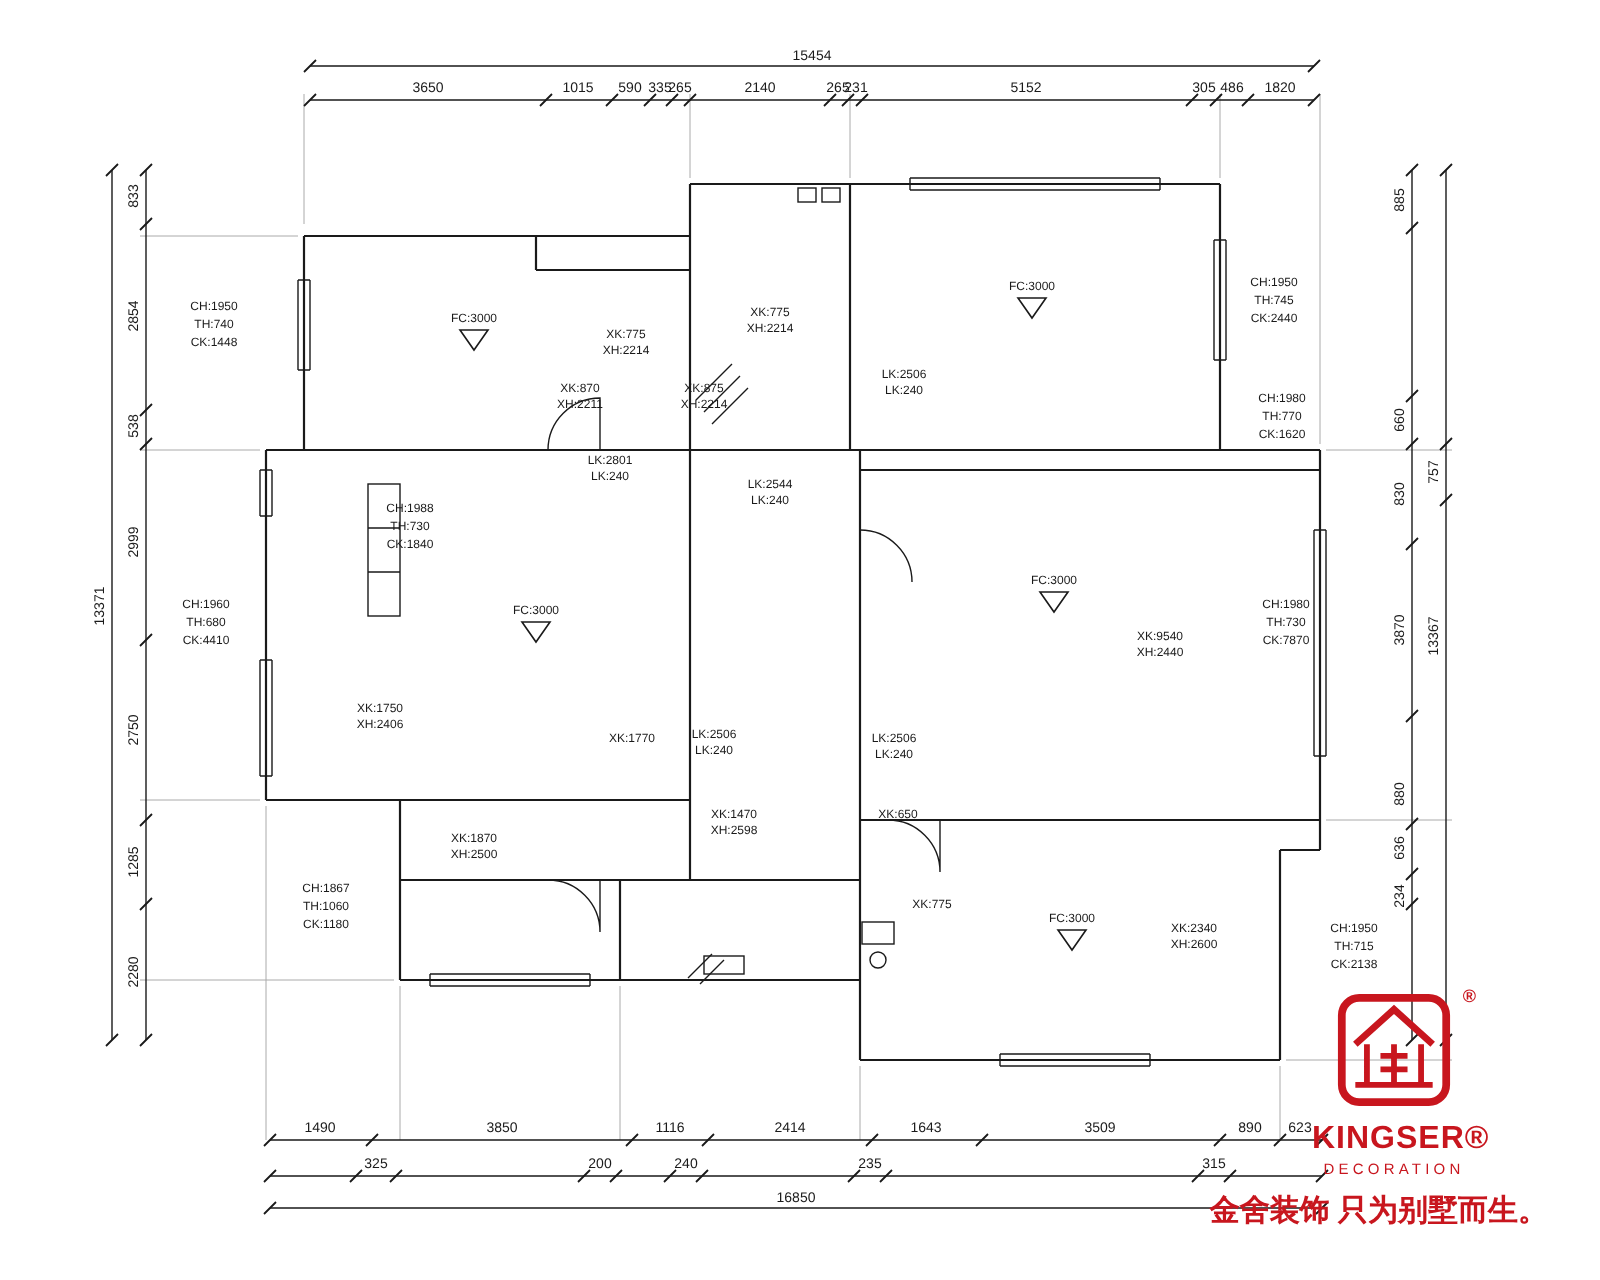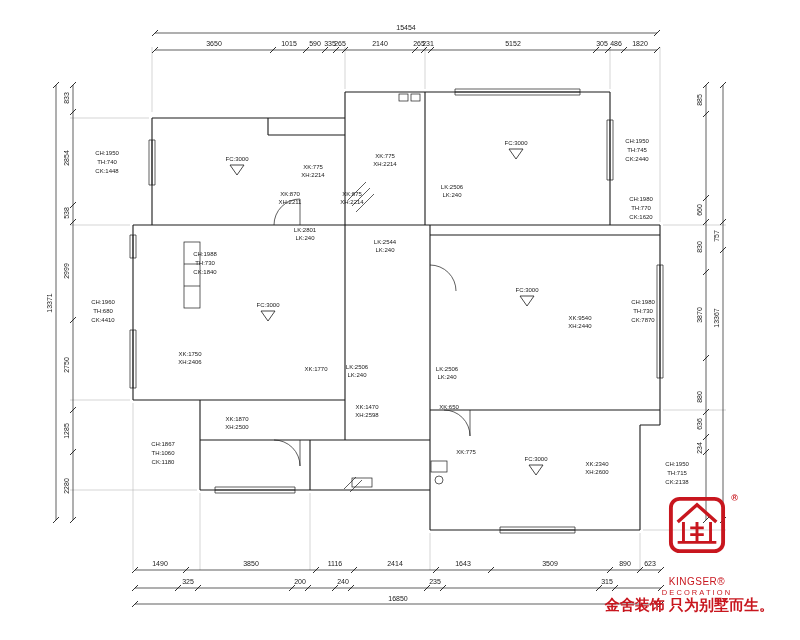--- a/index.html
+++ b/index.html
@@ -2,21 +2,21 @@
 <html><head>
 <meta charset="utf-8">
 <style>
   html,body{margin:0;padding:0;width:800px;height:640px;background:#ffffff;overflow:hidden;}
   body{font-family:"Liberation Sans",sans-serif;position:relative;}
   svg text{font-family:"Liberation Sans",sans-serif;fill:#1a1a1a;}
   .canvas{position:absolute;inset:0;}
   .brand{position:absolute;left:656px;top:496px;width:82px;text-align:center;color:#C8161E;}
   .seal-wrap{position:relative;display:inline-block;width:60px;height:58px;}
   .seal-reg{position:absolute;top:-3px;right:-11px;font-size:9px;font-weight:bold;}
-  .brand-name{font-size:10px;font-weight:normal;letter-spacing:.5px;margin-top:18px;white-space:nowrap;}
+  .brand-name{font-size:16px;font-weight:bold;letter-spacing:.5px;margin-top:2px;white-space:nowrap;}
   .brand-sub{font-size:7.5px;letter-spacing:2.1px;margin-top:1px;white-space:nowrap;}
   .footer-tagline{position:absolute;top:596px;right:26px;font-size:15px;font-weight:bold;color:#C8161E;white-space:nowrap;margin-left:44px;}
 </style>
 </head>
 <body>
 
 <div class="canvas">
   <svg width="800" height="640" viewBox="0 0 800 640" xmlns="http://www.w3.org/2000/svg">
 
     <g stroke="#aaaaaa" stroke-width="0.5" fill="none">

